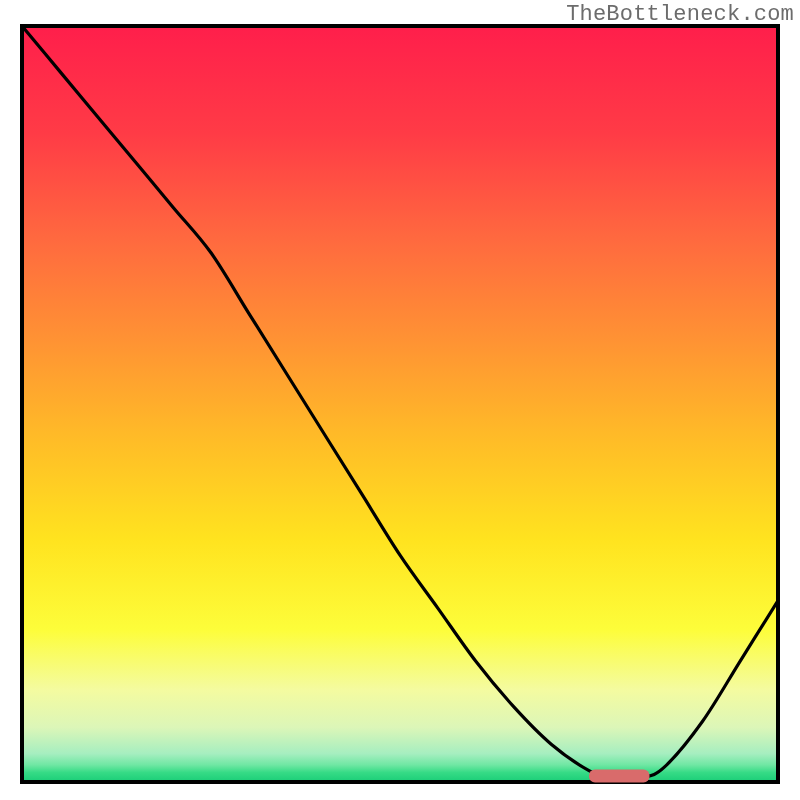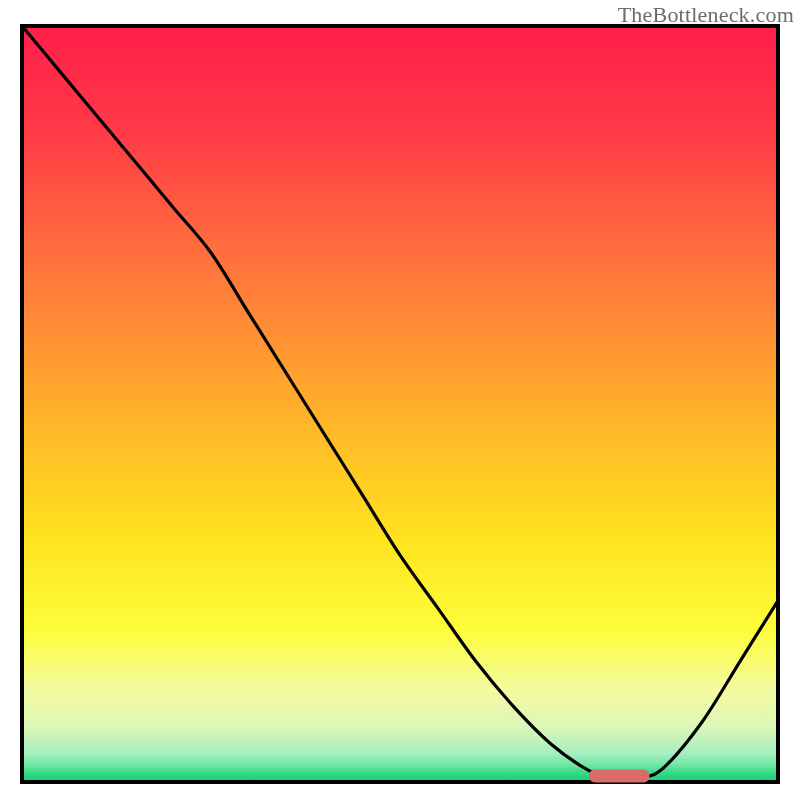--- a/index.html
+++ b/index.html
@@ -9,21 +9,21 @@
     height: 800px;
     background: #ffffff;
     font-family: Arial, Helvetica, sans-serif;
   }
   .watermark {
     position: absolute;
     top: 2px;
     right: 6px;
     font-size: 22px;
     color: #6c6c6c;
-    font-family: Liberation Serif, serif;
+    font-family: Liberation Mono, monospace;
     letter-spacing: 0.2px;
   }
   svg {
     display: block;
   }
 </style>
 </head>
 <body>
 
 <div class="watermark">TheBottleneck.com</div>

